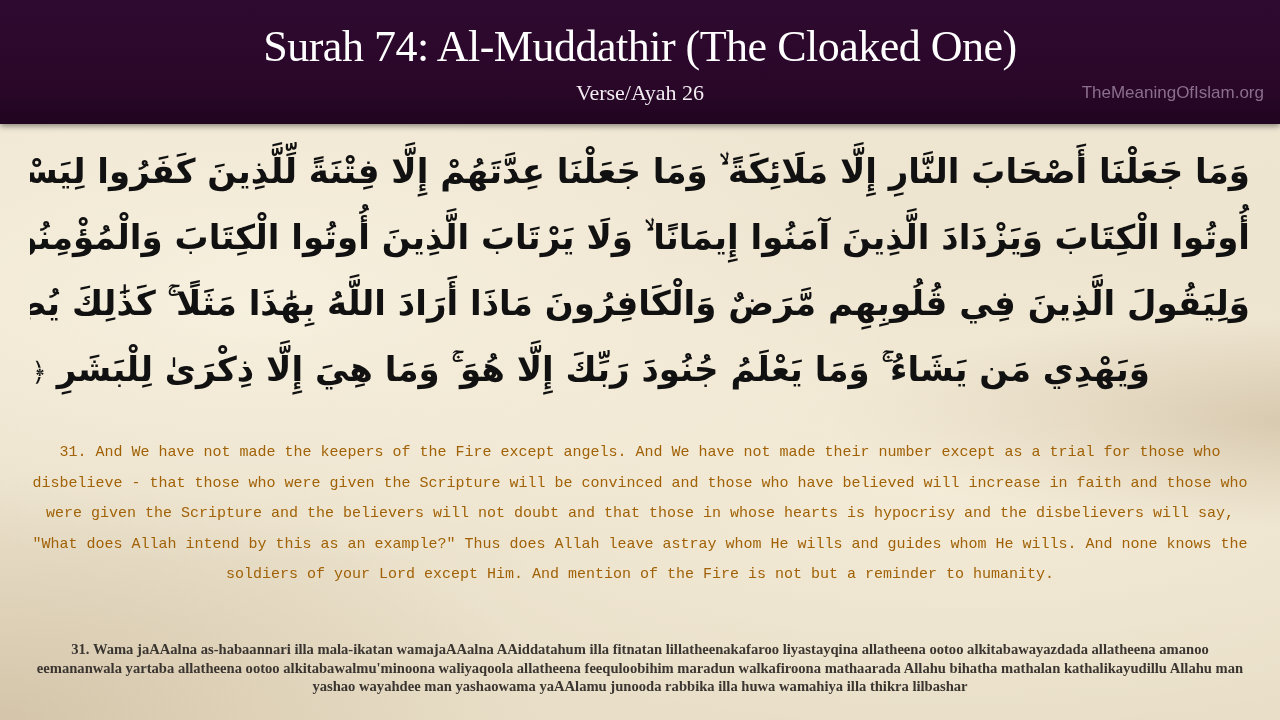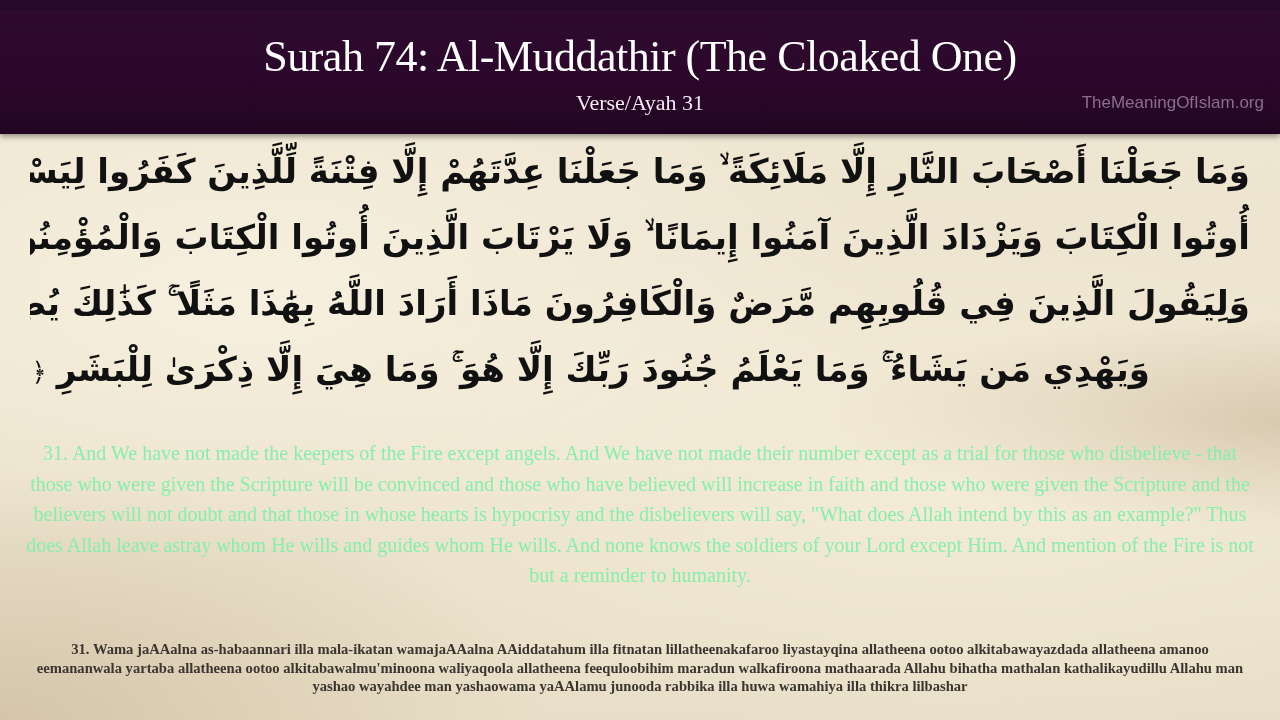--- a/index.html
+++ b/index.html
@@ -9,21 +9,21 @@
       height: 720px;
       overflow: hidden;
     }
     body {
       position: relative;
       font-family: "DejaVu Serif", "Liberation Serif", serif;
       background: #2a0a2c;
     }
     .header {
       position: absolute;
-      left: 0; top: 10px;
+      left: 0; top: 0;
       width: 1280px;
       height: 124px;
       background: linear-gradient(to bottom, #2e0a30 0%, #2a0729 70%, #200520 100%);
       box-shadow: 0 2px 6px rgba(0,0,0,0.45);
       z-index: 2;
     }
     .title {
       position: absolute;
       left: 0; right: 0;
       top: 22px;
@@ -99,23 +99,23 @@
       font-size: 26px;
       margin-right: 10px;
       font-weight: normal;
     }
     .translation {
       position: absolute;
       left: 20px;
       right: 20px;
       top: 438px;
       text-align: center;
-      color: #86efac;
-      font-family: Liberation Serif, serif;
-      font-size: 20px;
+      color: #a16207;
+      font-family: Liberation Mono, monospace;
+      font-size: 15px;
       line-height: 30.6px;
       z-index: 1;
     }
     .translit {
       position: absolute;
       left: 28px;
       right: 28px;
       top: 640px;
       text-align: center;
       color: #3a3530;
@@ -124,21 +124,21 @@
       line-height: 18.5px;
       z-index: 1;
       font-weight: bold;
     }
   </style>
 </head>
 <body>
 
 <div class="header">
   <div class="title">Surah 74: Al-Muddathir (The Cloaked One)</div>
-  <div class="subtitle">Verse/Ayah 31</div>
+  <div class="subtitle">Verse/Ayah 26</div>
   <div class="watermark">TheMeaningOfIslam.org</div>
 </div>
 
 <div class="parchment"></div>
 
 <div class="arabic-block">
   <span class="arabic-line">وَمَا جَعَلْنَا أَصْحَابَ النَّارِ إِلَّا مَلَائِكَةً ۙ وَمَا جَعَلْنَا عِدَّتَهُمْ إِلَّا فِتْنَةً لِّلَّذِينَ كَفَرُوا لِيَسْتَيْقِنَ الَّذِينَ</span>
   <span class="arabic-line">أُوتُوا الْكِتَابَ وَيَزْدَادَ الَّذِينَ آمَنُوا إِيمَانًا ۙ وَلَا يَرْتَابَ الَّذِينَ أُوتُوا الْكِتَابَ وَالْمُؤْمِنُونَ</span>
   <span class="arabic-line">وَلِيَقُولَ الَّذِينَ فِي قُلُوبِهِم مَّرَضٌ وَالْكَافِرُونَ مَاذَا أَرَادَ اللَّهُ بِهَٰذَا مَثَلًا ۚ كَذَٰلِكَ يُضِلُّ اللَّهُ مَن يَشَاءُ</span>
   <span class="arabic-line last"><span>وَيَهْدِي مَن يَشَاءُ ۚ وَمَا يَعْلَمُ جُنُودَ رَبِّكَ إِلَّا هُوَ ۚ وَمَا هِيَ إِلَّا ذِكْرَىٰ لِلْبَشَرِ</span><span class="verse-marker">﴿٣١﴾</span></span>

